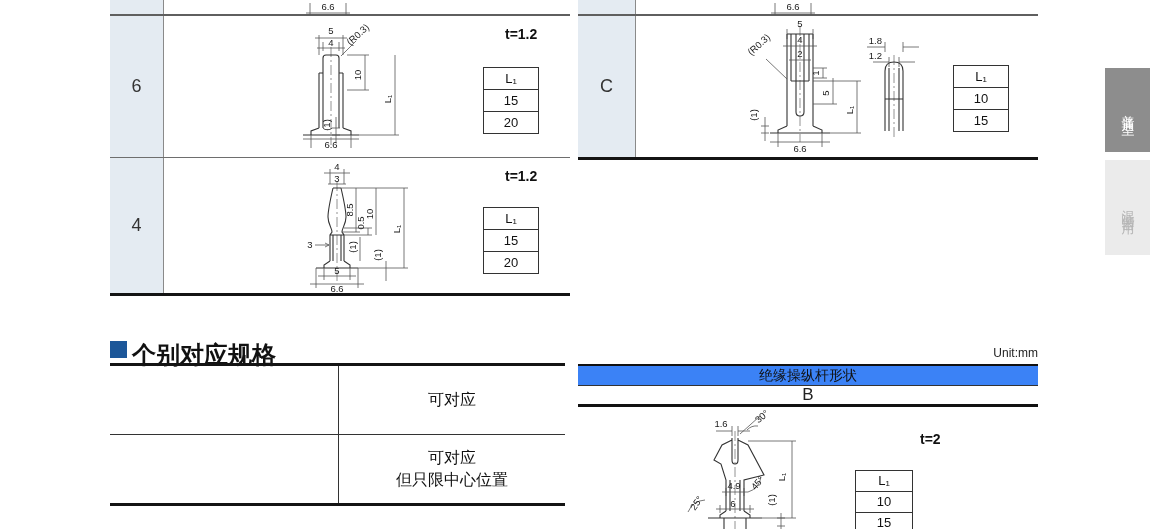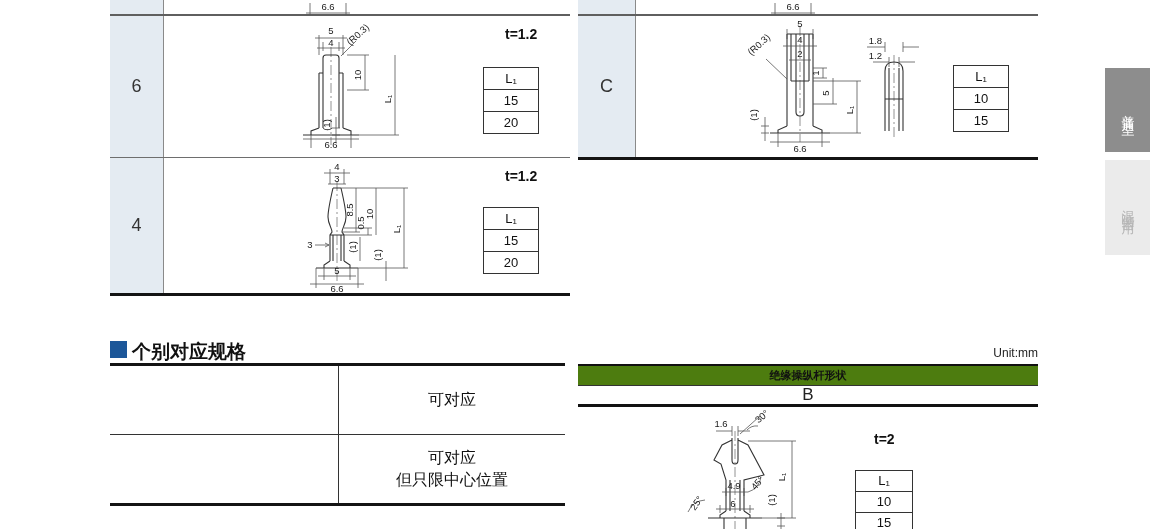--- a/index.html
+++ b/index.html
@@ -25,28 +25,28 @@
   .draw{position:absolute;}
   .draw text{font-family:"Liberation Sans","DejaVu Sans",sans-serif;font-size:9.5px;fill:#1a1a1a;}
   .part{stroke:#333;stroke-width:1.1;fill:none;}
   .dim{stroke:#555;stroke-width:0.8;fill:none;}
   .cl{stroke:#777;stroke-width:0.8;fill:none;stroke-dasharray:10 3 2 3;}
   
   .sidetab{position:absolute;left:1105px;width:45px;display:flex;align-items:center;justify-content:center;}
   .sidetab span{writing-mode:vertical-rl;text-orientation:upright;font-size:13px;letter-spacing:4px;}
   
   .sq{position:absolute;width:17px;height:17px;background:#1c5799;}
-  .h1{position:absolute;font-size:19px;font-weight:bold;color:#111;}
+  .h1{position:absolute;font-size:24px;font-weight:bold;color:#111;}
   .spec-cell{position:absolute;display:flex;align-items:center;justify-content:center;
              font-size:16px;text-align:center;white-space:pre-line;line-height:22px;color:#111;}
   .thin{background:#333;}
   
   .unit{position:absolute;font-size:12px;color:#222;text-align:right;}
-  .lever-head{position:absolute;box-sizing:border-box;background:#4d7c0f;border-top:2px solid #111;
-              border-bottom:1px solid #333;text-align:center;font-size:11px;font-weight:bold;line-height:19px;}
+  .lever-head{position:absolute;box-sizing:border-box;background:#3b82f6;border-top:2px solid #111;
+              border-bottom:1px solid #333;text-align:center;font-size:14px;font-weight:normal;line-height:19px;}
   .lever-sub{position:absolute;box-sizing:border-box;border-bottom:3px solid #111;text-align:center;
              font-size:17px;line-height:18px;color:#222;}
   .frag text{font-size:9.5px;fill:#1a1a1a;}
 </style>
 </head>
 <body>
 
 <div class="canvas">
 
   <div class="ttable" style="left:110px;top:0;width:460px;height:296px">
@@ -217,20 +217,20 @@
          M170,34 H218 M184,111 H218 M214,34 V111"></path>
     <text x="186" y="12" text-anchor="middle" transform="rotate(-40 186 12)">30°</text>
     <text x="143" y="20" text-anchor="middle">1.6</text>
     <text x="156" y="82" text-anchor="middle">4.9</text>
     <text x="182" y="78" text-anchor="middle" transform="rotate(-50 182 78)">45°</text>
     <text x="121" y="98" text-anchor="middle" transform="rotate(-55 121 98)">25°</text>
     <text x="155" y="100" text-anchor="middle">6</text>
     <text x="207" y="70" text-anchor="middle" transform="rotate(-90 207 70)">L₁</text>
     <text x="197" y="93" text-anchor="middle" transform="rotate(-90 197 93)">(1)</text>
   </svg>
-  <div class="tlabel" style="left:874px;top:431px">t=2</div>
+  <div class="tlabel" style="left:920px;top:431px">t=2</div>
   <div class="l1t" style="left:855px;top:470px;width:56px">
     <div class="l1c" style="height:20px;line-height:20px">L₁</div>
     <div class="l1c" style="height:20px;line-height:20px">10</div>
     <div class="l1c" style="height:20px;line-height:20px">15</div>
   </div>
 
 </div>
 
 </body></html>

